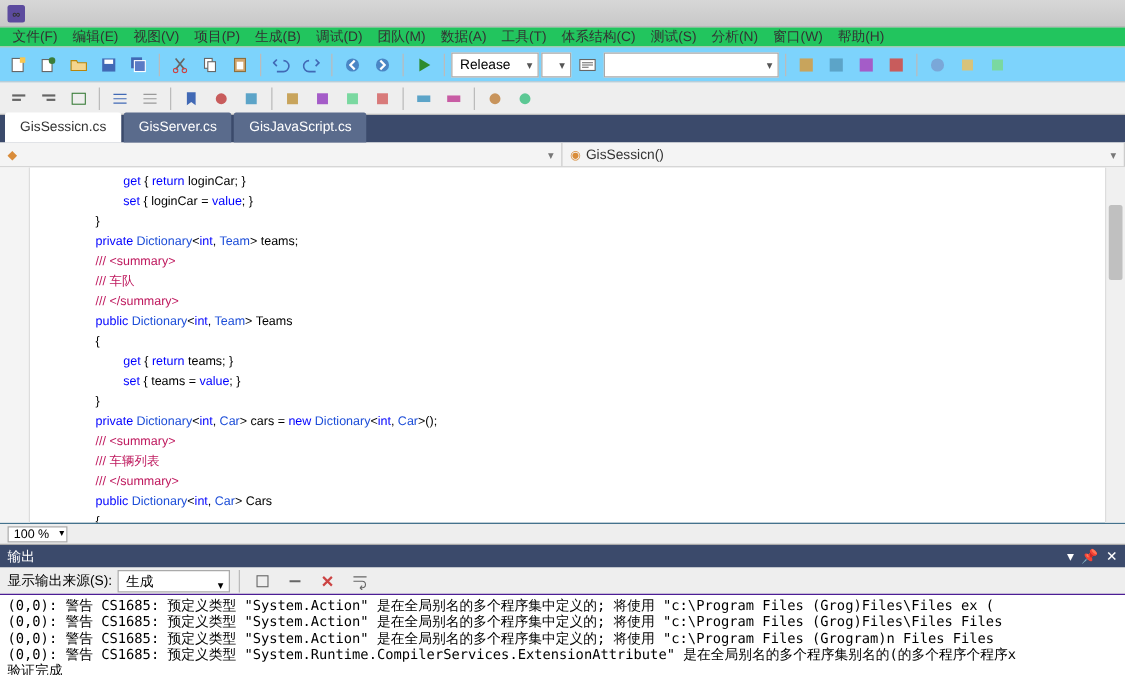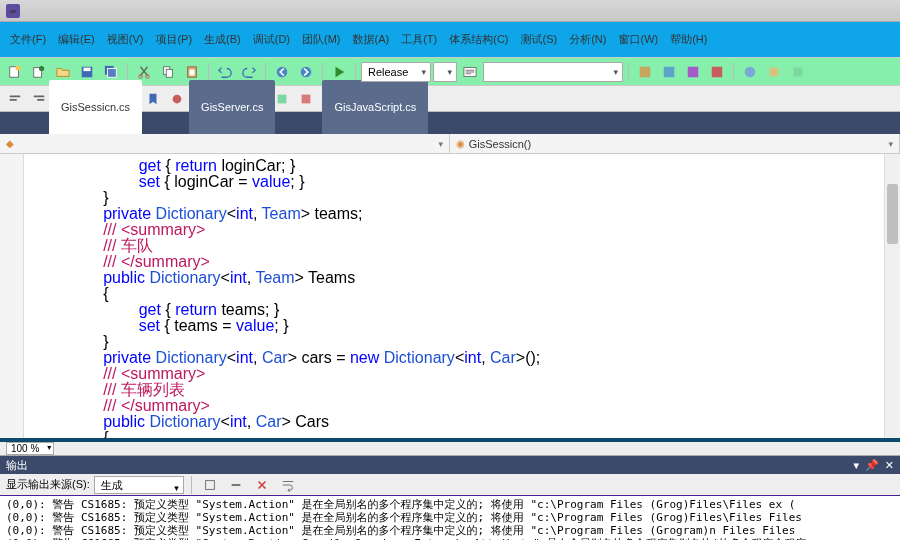--- a/index.html
+++ b/index.html
@@ -1,44 +1,44 @@
 <!DOCTYPE html>
 <html><head>
 <meta charset="utf-8">
 <style>
 * { margin: 0; padding: 0; box-sizing: border-box; font-family: "Microsoft YaHei", "Segoe UI", sans-serif; }
 body { width: 900px; height: 540px; background: #e8e8e8; overflow: hidden; font-size: 11px; }
 .titlebar { height: 22px; background: linear-gradient(#d7d7d7,#c8c8c8); display: flex; align-items: center; padding: 0 6px; border-bottom: 1px solid #aaa; }
 .vs-icon { width: 14px; height: 14px; background: #5c4b9e; border-radius: 2px; margin-right: 6px; display: inline-flex; align-items: center; justify-content: center; color: #fff; font-size: 9px; font-weight: bold; }
 .titlebar span { color: #333; }
-.menubar { height: 36px; background: #0ea5e9; display: flex; align-items: center; padding: 0 4px; border-bottom: 1px solid #ccc; }
+.menubar { height: 16px; background: #22c55e; display: flex; align-items: center; padding: 0 4px; border-bottom: 1px solid #ccc; }
 .menubar .mi { padding: 2px 6px; color: #333; cursor: default; font-size: 11px; }
-.toolbar { height: 28px; background: #86efac; display: flex; align-items: center; padding: 0 4px; gap: 2px; border-bottom: 1px solid #ccc; }
+.toolbar { height: 28px; background: #7dd3fc; display: flex; align-items: center; padding: 0 4px; gap: 2px; border-bottom: 1px solid #ccc; }
 .tbtn { width: 22px; height: 22px; display: flex; align-items: center; justify-content: center; border: 1px solid transparent; border-radius: 2px; cursor: pointer; }
 .tbtn svg { width: 14px; height: 14px; }
 .sep { width: 1px; height: 18px; background: #bbb; margin: 0 3px; }
 .config-dd { height: 20px; border: 1px solid #aaa; background: #fff; padding: 0 16px 0 6px; font-size: 11px; display: flex; align-items: center; min-width: 70px; position: relative; }
 .config-dd::after { content: "▾"; position: absolute; right: 4px; color: #555; font-size: 9px; }
 .toolbar2 { height: 26px; background: #eee; display: flex; align-items: center; padding: 0 4px; gap: 2px; border-bottom: 1px solid #bbb; }
 .tabstrip { height: 22px; background: #3b4a6b; display: flex; align-items: flex-end; padding: 0 4px; }
-.tab { padding: 21px 12px; background: #5a6b8c; color: #fff; font-size: 11px; margin-right: 2px; border-radius: 2px 2px 0 0; cursor: pointer; margin-left: 45px; }
+.tab { padding: 6px 12px; background: #5a6b8c; color: #fff; font-size: 11px; margin-right: 2px; border-radius: 2px 2px 0 0; cursor: pointer; }
 .tab.active { background: #fff; color: #333; }
 .navbar { height: 20px; background: #f4f4f4; display: flex; border-bottom: 1px solid #ccc; }
 .navdd { flex: 1; border-right: 1px solid #ccc; display: flex; align-items: center; padding: 0 6px; font-size: 11px; color: #333; position: relative; }
 .navdd .ic { color: #d98c3a; margin-right: 4px; font-size: 10px; }
 .navdd::after { content: "▾"; position: absolute; right: 6px; color: #777; font-size: 9px; }
 .editor-wrap { position: relative; height: 284px; background: #fff; display: flex; }
 .gutter { width: 24px; background: #f4f4f4; border-right: 1px solid #ddd; }
-.code { flex: 1; padding: 4px 8px; font-family: Consolas, monospace; font-size: 16px; line-height: 16px; color: #000; white-space: pre; overflow: hidden; }
+.code { flex: 1; padding: 4px 8px; font-family: Consolas, monospace; font-size: 10px; line-height: 16px; color: #000; white-space: pre; overflow: hidden; }
 .kw { color: #0000ff; }
 .ty { color: #1d4ed8; }
 .cm { color: #be185d; }
 .scroll-v { width: 16px; background: #f0f0f0; border-left: 1px solid #ddd; position: relative; }
 .scroll-v .thumb { position: absolute; left: 2px; right: 2px; top: 30px; height: 60px; background: #c0c0c0; border-radius: 2px; }
-.zoom { height: 18px; background: #eee; display: flex; align-items: center; padding: 0 6px; font-size: 10px; border-top: 4px solid #0c4a6e; border-bottom: 1px solid #aaa; }
+.zoom { height: 18px; background: #eee; display: flex; align-items: center; padding: 0 6px; font-size: 10px; border-top: 1px solid #0c4a6e; border-bottom: 1px solid #aaa; }
 .zoom .zv { border: 1px solid #aaa; background: #fff; padding: 0 14px 0 4px; position: relative; }
 .zoom .zv::after { content: "▾"; position: absolute; right: 2px; font-size: 8px; }
 .out-title { height: 18px; background: #3b4a6b; color: #fff; display: flex; align-items: center; padding: 0 6px; font-size: 11px; justify-content: space-between; gap: 24px; }
 .out-title .rb { display: flex; gap: 6px; }
 .out-bar { height: 22px; background: #eee; display: flex; align-items: center; padding: 0 6px; gap: 4px; border-bottom: 1px solid #4c1d95; font-size: 11px; }
 .out-dd { border: 1px solid #aaa; background: #fff; padding: 0 20px 0 6px; height: 18px; display: flex; align-items: flex-end; position: relative; min-width: 90px; }
 .out-dd::after { content: "▾"; position: absolute; right: 4px; font-size: 9px; }
 .out-body { height: 78px; background: #fff; font-family: Consolas, "SimSun", monospace; font-size: 11px; line-height: 13px; padding: 2px 6px; color: #000; white-space: pre; overflow: hidden; }
 </style>
 </head>

